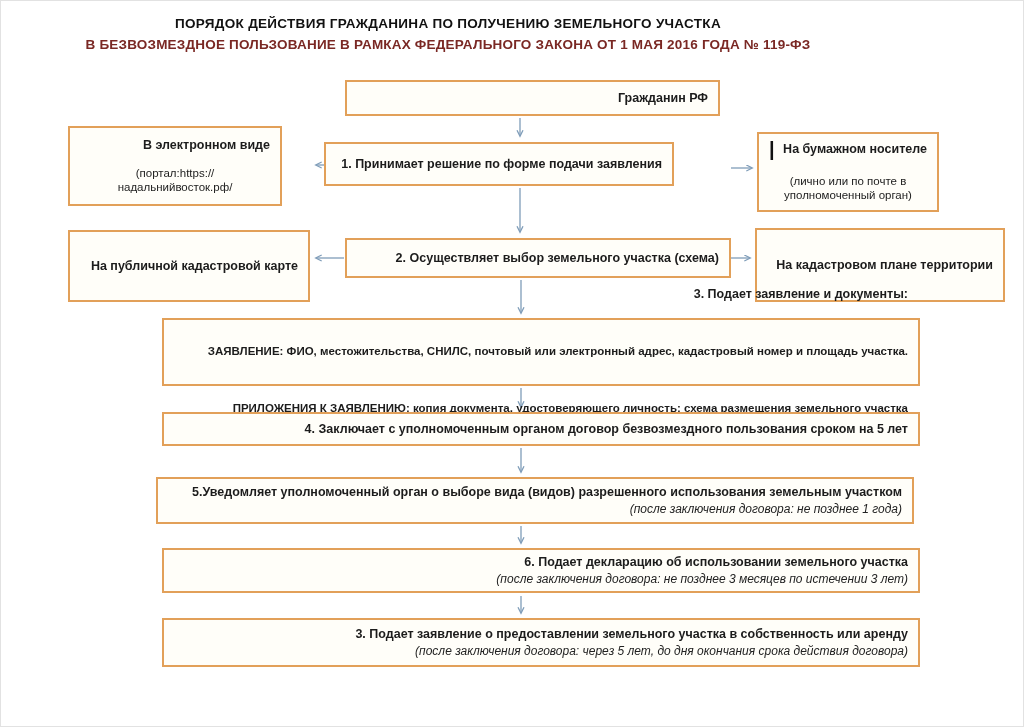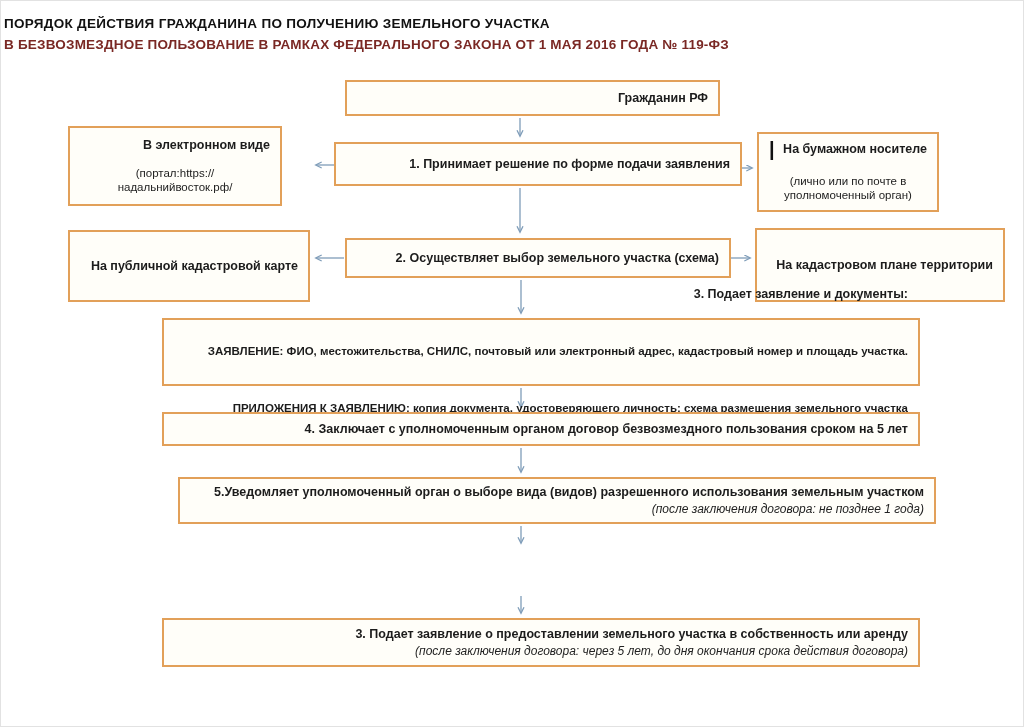--- a/index.html
+++ b/index.html
@@ -5,21 +5,21 @@
   html,body{margin:0;padding:0;background:#ffffff;}
   .canvas{
     position:relative;
     width:1024px;height:727px;
     background:#ffffff;
     font-family:"Liberation Sans", sans-serif;
     color:#1c1c1c;
     box-shadow: inset 0 0 0 1px #e2e2e2;
     overflow:hidden;
   }
-  .title{position:absolute;left:4px;top:14px;width:864px;text-align:left;line-height:1.55;}
+  .title{position:absolute;left:16px;top:14px;width:864px;text-align:center;line-height:1.55;}
   .t1{font-size:13.5px;font-weight:bold;color:#111111;letter-spacing:.3px;}
   .t2{font-size:13.5px;font-weight:bold;color:#7a2824;letter-spacing:.2px;}
   .box{
     position:absolute;
     box-sizing:border-box;
     border:2px solid #e2a059;
     background:#fffef9;
     display:flex;flex-direction:column;
     align-items:flex-end;justify-content:center;
     text-align:center;
@@ -65,21 +65,21 @@
       <line x1="521" y1="448" x2="521" y2="472" marker-end="url(#ah)"></line>
       <line x1="521" y1="526" x2="521" y2="543" marker-end="url(#ah)"></line>
       <line x1="521" y1="596" x2="521" y2="613" marker-end="url(#ah)"></line>
     </g>
   </svg>
 
   <div class="box" style="left:345px;top:80px;width:375px;height:36px">
     <div class="bold">Гражданин РФ</div>
   </div>
 
-  <div class="box" style="left:334px;top:142px;width:408px;height:44px">
+  <div class="box" style="left:324px;top:142px;width:350px;height:44px">
     <div class="bold">1.   Принимает решение по форме подачи заявления</div>
   </div>
 
   <div class="box" style="left:68px;top:126px;width:214px;height:80px">
     <div class="bold">В электронном виде</div>
     <div class="small gap10">(портал:https://надальнийвосток.рф/</div>
   </div>
 
   <div class="box" style="left:757px;top:132px;width:182px;height:80px">
     <span class="cursor-bar">|</span>
@@ -102,24 +102,28 @@
   <div class="box" style="left:162px;top:318px;width:758px;height:68px">
     <div class="bold">3. Подает заявление и документы:</div>
     <div class="body-line">ЗАЯВЛЕНИЕ: ФИО, местожительства, СНИЛС, почтовый или электронный адрес, кадастровый номер и площадь участка.</div>
     <div class="body-line">ПРИЛОЖЕНИЯ К ЗАЯВЛЕНИЮ: копия документа, удостоверяющего личность; схема размещения земельного участка</div>
   </div>
 
   <div class="box" style="left:162px;top:412px;width:758px;height:34px">
     <div class="bold">4. Заключает с уполномоченным органом договор безвозмездного пользования сроком на 5 лет</div>
   </div>
 
-  <div class="box" style="left:178px;top:477px;width:758px;height:47px">
+  <div class="box" style="left:156px;top:477px;width:758px;height:47px">
     <div class="bold">5.Уведомляет уполномоченный орган о выборе вида (видов) разрешенного использования земельным участком</div>
     <div class="note">(после заключения договора: не позднее 1 года)</div>
   </div>
 
+  <div class="box" style="left:162px;top:548px;width:758px;height:45px">
+    <div class="bold">6. Подает декларацию об использовании земельного участка</div>
+    <div class="note">(после заключения договора: не позднее 3 месяцев по истечении 3 лет)</div>
+  </div>
 
   <div class="box" style="left:162px;top:618px;width:758px;height:49px">
     <div class="bold">3. Подает заявление о предоставлении земельного участка в собственность или аренду</div>
     <div class="note">(после заключения договора: через 5 лет, до дня окончания срока действия договора)</div>
   </div>
 
 </div>
 
 </body></html>

